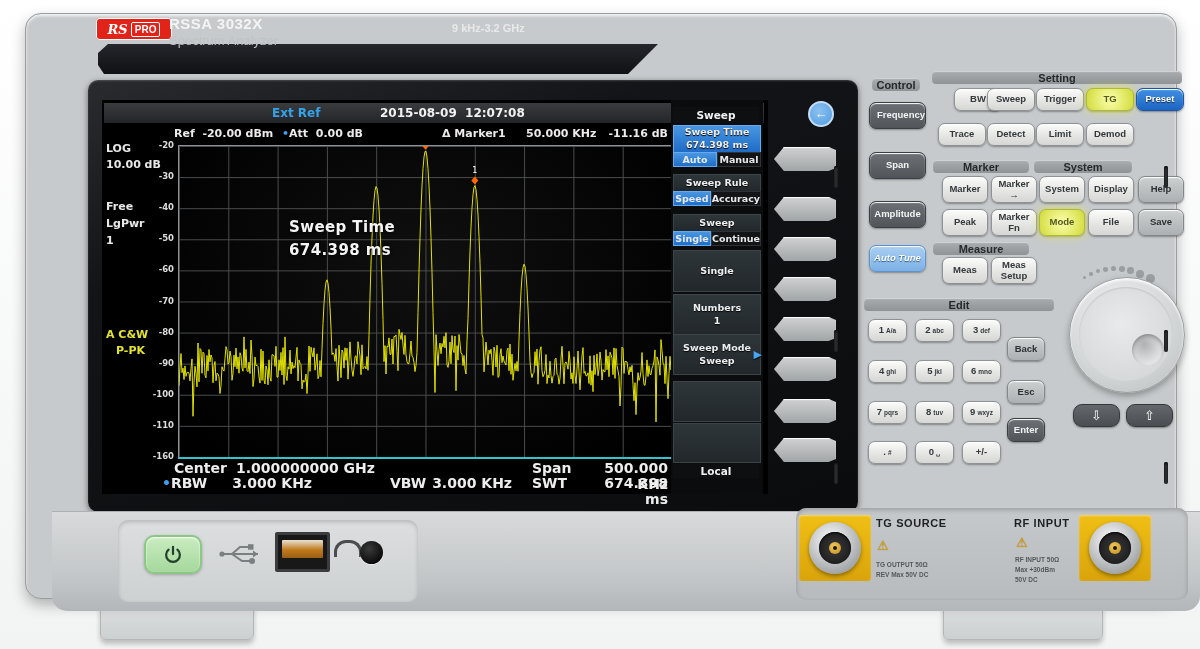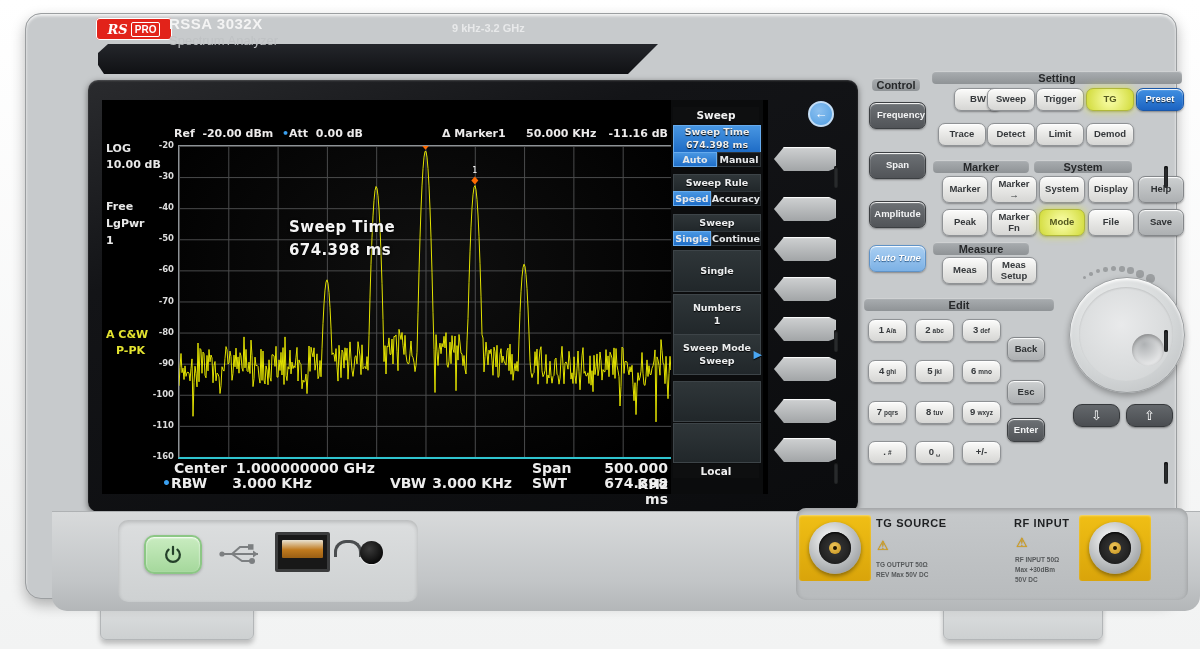--- a/index.html
+++ b/index.html
@@ -109,20 +109,24 @@
       <span class="pro">PRO</span>
     </div>
     <div id="model-block">
       <div id="model-name">RSSA 3032X</div>
       <div id="model-sub">Spectrum Analyzer</div>
     </div>
     <div id="freq-range">9 kHz-3.2 GHz</div>
 
     <div id="screen-bezel"></div>
     <div id="lcd">
+      <div id="lcd-header">
+        <span id="ext-ref">Ext Ref</span>
+        <span id="datetime">2015-08-09  12:07:08</span>
+      </div>
 
       <span class="inforow" style="left:72px"><span>Ref</span>&nbsp;&nbsp;<span>-20.00 dBm</span></span>
       <span class="inforow" style="left:180px"><span class="bluedot">•</span><span>Att</span>&nbsp;&nbsp;<span>0.00 dB</span></span>
       <span class="inforow" style="left:340px">Δ Marker1</span>
       <span class="inforow" style="left:424px">50.000 KHz</span>
       <span class="inforow" style="left:500px;width:66px;text-align:right">-11.16 dB</span>
 
       <span class="leftlab" style="top:42px">LOG</span>
       <span class="leftlab" style="top:58px">10.00 dB</span>
       <span class="leftlab" style="top:100px">Free</span>

